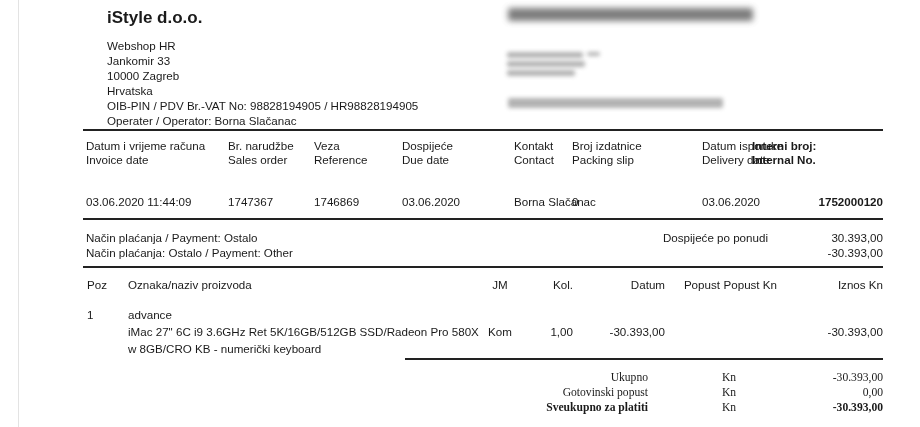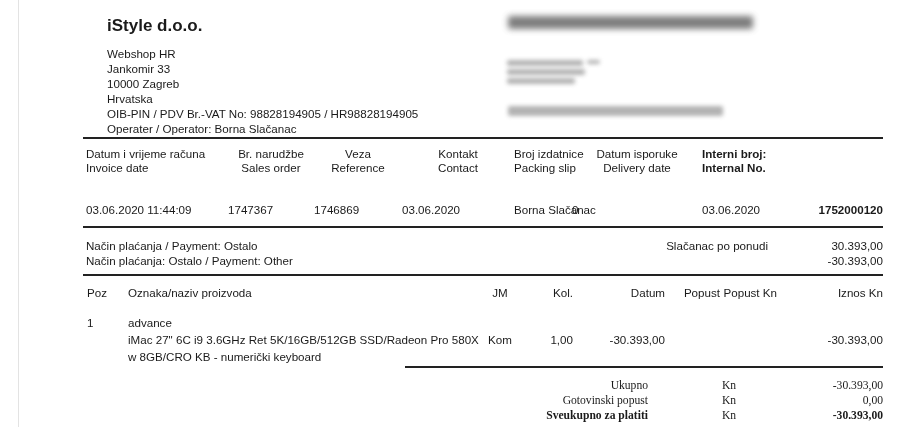--- a/index.html
+++ b/index.html
@@ -10,37 +10,37 @@
     background:#ffffff;
     font-family:"Liberation Sans", sans-serif;
     font-size:11.6px;
     color:#1a1a1a;
     overflow:hidden;
   }
   .page-edge-line {
     position:absolute; left:18px; top:0; bottom:0; width:1px;
     background:#e3e3e3;
   }
-  .content { position:absolute; left:83px; top:8px; width:800px; }
+  .content { position:absolute; left:83px; top:0; width:800px; }
 
   .rule { border:0; border-top:2px solid #222222; height:0; width:100%; }
 
   
   .header-block { position:relative; height:129px; }
   .seller { padding-left:24px; padding-top:8px; }
   .company-name { font-size:17px; font-weight:700; line-height:20px; margin-bottom:10px; }
   .seller-line { line-height:15px; white-space:nowrap; }
 
   .redacted-bar { position:absolute; background:#585858; border-radius:2px; filter:blur(3px); opacity:0.78; }
   .redacted-bar.light { background:#8a8a8a; filter:blur(2px); opacity:0.65; }
 
   
   .info-grid { display:grid; grid-template-columns:145px 86px 88px 112px 58px 130px 50px 131px; width:100%; }
   .info-head { margin-top:8px; }
-  .info-cell { line-height:14px; text-align:center; white-space:nowrap; }
+  .info-cell { line-height:14px; text-align:left; white-space:nowrap; }
   .info-cell.first { text-align:left; padding-left:3px; }
   .info-cell.last { text-align:left; font-weight:700; }
   .info-vals { margin-top:28px; }
   .info-val { line-height:13px; text-align:left; white-space:nowrap; }
   .info-val.first { text-align:left; padding-left:3px; }
   .info-val.last { text-align:right; font-weight:700; }
   .rule-2 { margin-top:10px; }
 
   
   .payment { display:flex; margin-top:11px; }
@@ -112,20 +112,24 @@
       </div>
       <div class="info-cell">
         <div>Br. narudžbe</div>
         <div>Sales order</div>
       </div>
       <div class="info-cell">
         <div>Veza</div>
         <div>Reference</div>
       </div>
       <div class="info-cell">
+        <div>Dospijeće</div>
+        <div>Due date</div>
+      </div>
+      <div class="info-cell">
         <div>Kontakt</div>
         <div>Contact</div>
       </div>
       <div class="info-cell">
         <div>Broj izdatnice</div>
         <div>Packing slip</div>
       </div>
       <div class="info-cell">
         <div>Datum isporuke</div>
         <div>Delivery date</div>
@@ -148,21 +152,21 @@
     </div>
 
     <hr class="rule rule-2">
 
     <div class="payment">
       <div class="pay-left">
         <div class="pay-line">Način plaćanja / Payment: Ostalo</div>
         <div class="pay-line">Način plaćanja: Ostalo / Payment: Other</div>
       </div>
       <div class="pay-right">
-        <div class="pay-offer-label">Slačanac po ponudi</div>
+        <div class="pay-offer-label">Dospijeće po ponudi</div>
         <div class="pay-amount">30.393,00</div>
         <div></div>
         <div class="pay-amount">-30.393,00</div>
       </div>
     </div>
 
     <hr class="rule rule-3">
 
     <div class="items-grid items-head">
       <div class="ih c-poz">Poz</div>

